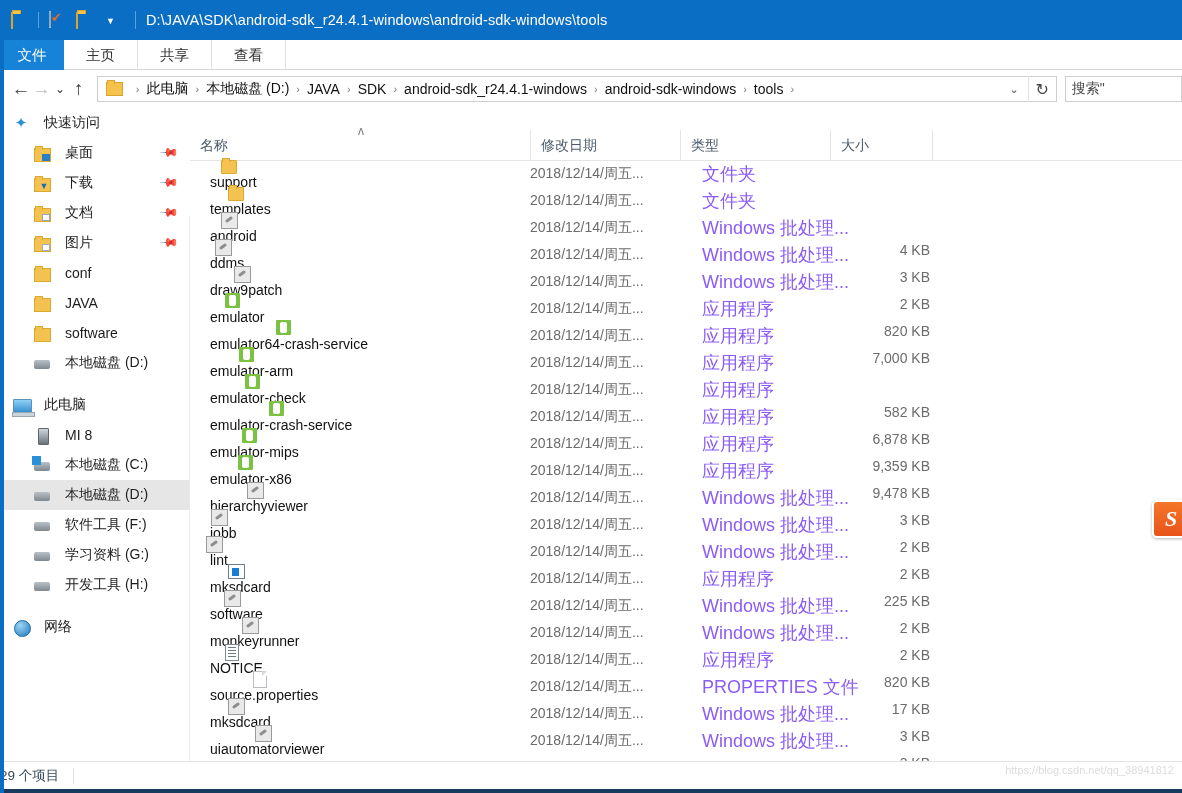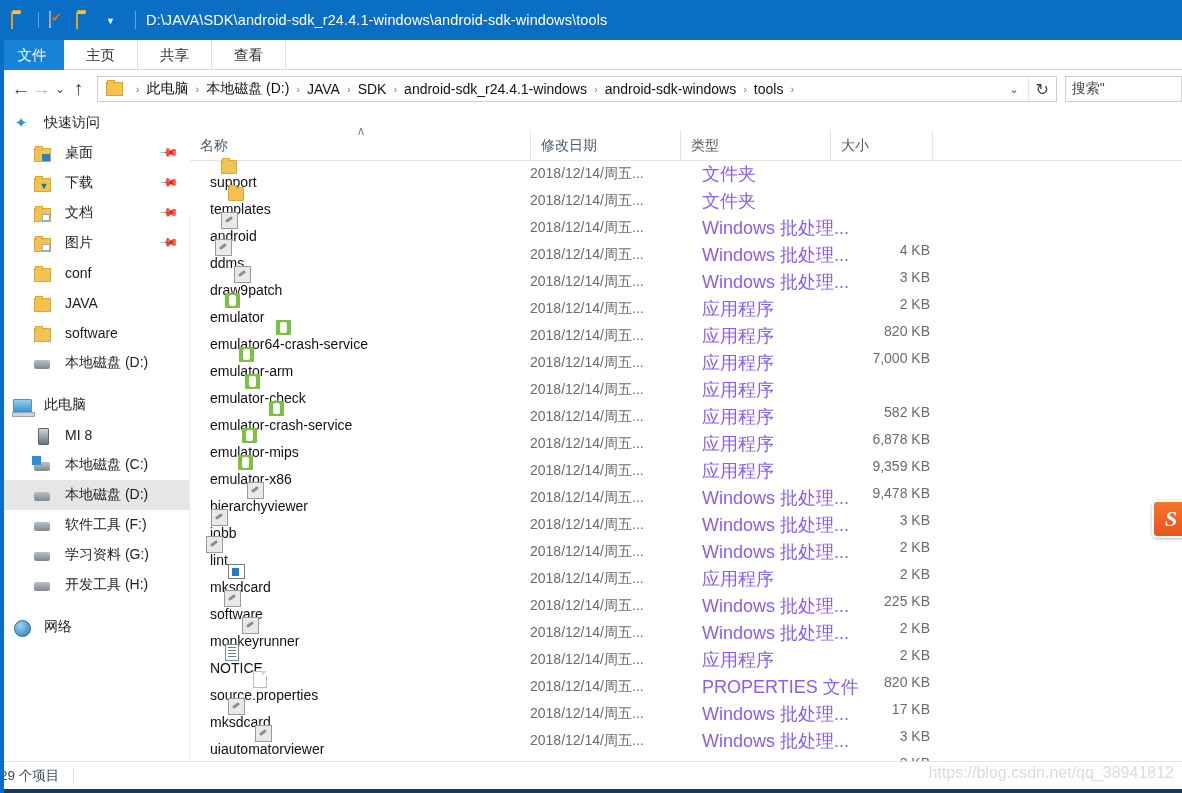--- a/index.html
+++ b/index.html
@@ -252,21 +252,21 @@
     position:absolute;left:0;top:761px;width:1182px;height:28px;
     background:#ffffff;border-top:1px solid #e3e3e3;
     display:flex;align-items:center;
   }
   .status-text{font-size:13.5px;color:#3a4a5a;}
   .status-div{width:1px;height:16px;background:#e0e0e0;margin-left:14px;}
   .bottom-edge{position:absolute;left:0;top:789px;width:1182px;height:4px;background:#173a5e;}
 
   
   .watermark{
-    position:absolute;right:8px;top:764px;font-size:16px;color:#dcdcdc;
+    position:absolute;right:8px;top:764px;font-size:11px;color:#dcdcdc;
     white-space:nowrap;
   }
   .sogou{
     position:absolute;left:1152px;top:500px;width:34px;height:34px;
     background:linear-gradient(#f4762a,#e8541a);
     border-radius:5px;border:2px solid #ffffff;
     box-shadow:0 1px 3px rgba(0,0,0,.3);
     display:flex;align-items:center;justify-content:center;
     color:#ffffff;font-size:22px;font-weight:bold;font-style:italic;
     font-family:"Liberation Serif",serif;

